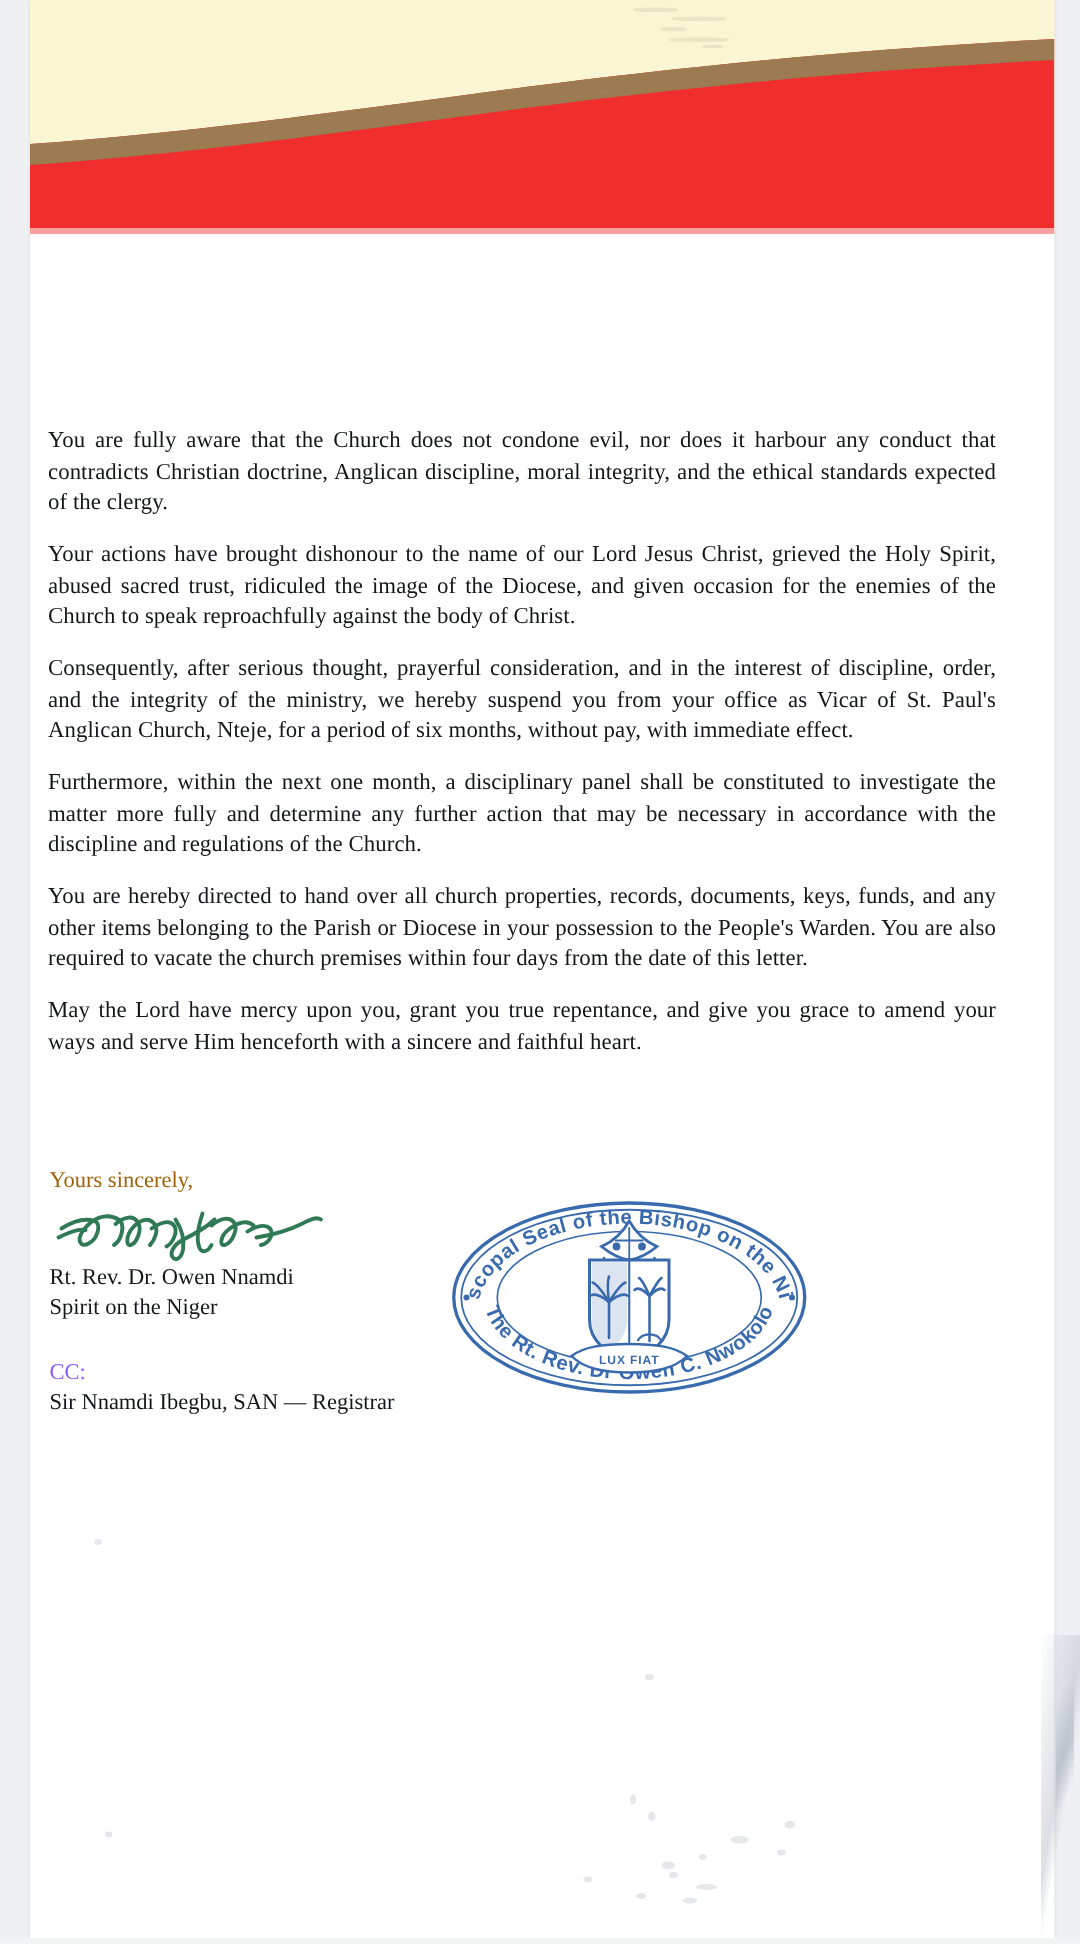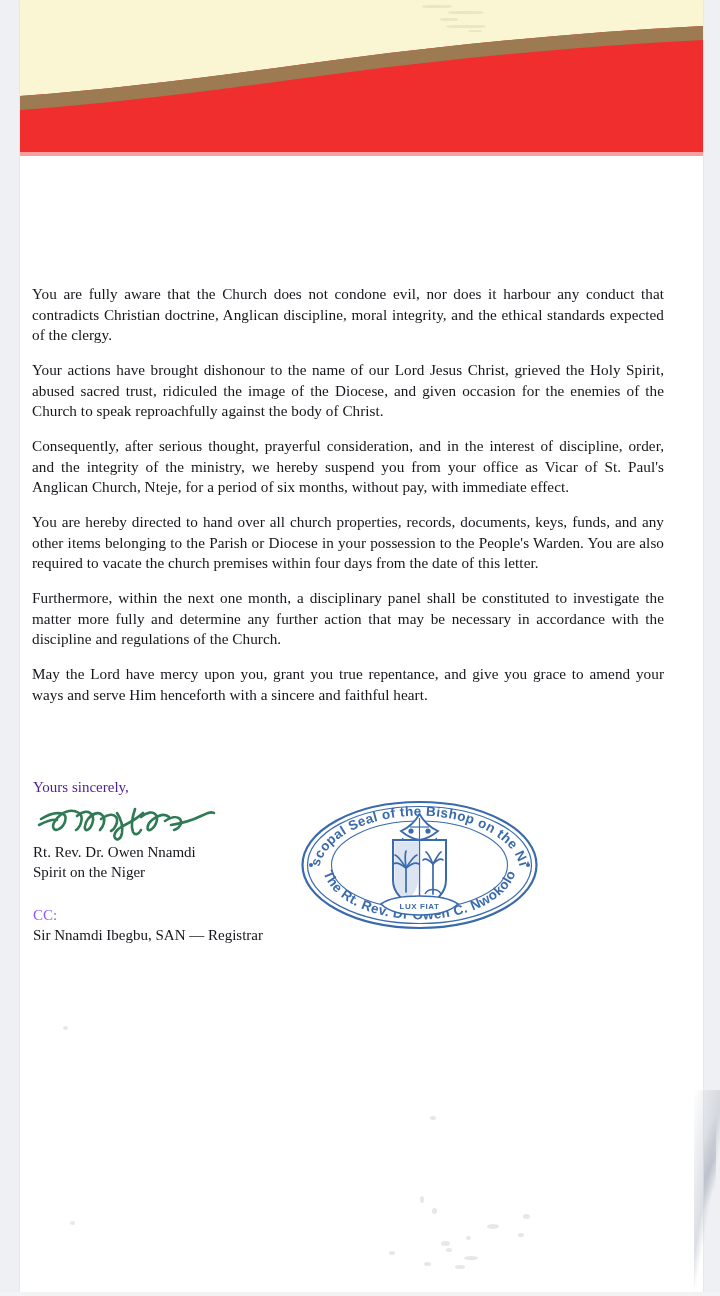--- a/index.html
+++ b/index.html
@@ -93,21 +93,21 @@
   
   .closing-block {
     position: absolute;
     left: 33px;
     top: 778px;
     width: 420px;
   }
   .closing-line {
     font-size: 15px;
     line-height: 19px;
-    color: #4c1d95;
+    color: #a16207;
     margin: 0;
   }
   .signature-wrap {
     height: 44px;
     margin-top: 2px;
     margin-left: 4px;
   }
   .signatory {
     font-size: 15px;
     line-height: 19.5px;
@@ -177,22 +177,22 @@
     <span class="speckle" style="left:420px; top:18px; width:18px; height:3px;"></span>
     <span class="speckle" style="left:426px; top:25px; width:40px; height:3px;"></span>
     <span class="speckle" style="left:448px; top:30px; width:14px; height:2px;"></span>
     <span class="speckle" style="left:380px; top:60px; width:10px; height:2px;"></span>
   </div>
 
   <div class="letter-body">
     <p class="para">You are fully aware that the Church does not condone evil, nor does it harbour any conduct that contradicts Christian doctrine, Anglican discipline, moral integrity, and the ethical standards expected of the clergy.</p>
     <p class="para">Your actions have brought dishonour to the name of our Lord Jesus Christ, grieved the Holy Spirit, abused sacred trust, ridiculed the image of the Diocese, and given occasion for the enemies of the Church to speak reproachfully against the body of Christ.</p>
     <p class="para">Consequently, after serious thought, prayerful consideration, and in the interest of discipline, order, and the integrity of the ministry, we hereby suspend you from your office as Vicar of St. Paul's Anglican Church, Nteje, for a period of six months, without pay, with immediate effect.</p>
+    <p class="para">Furthermore, within the next one month, a disciplinary panel shall be constituted to investigate the matter more fully and determine any further action that may be necessary in accordance with the discipline and regulations of the Church.</p>
     <p class="para">You are hereby directed to hand over all church properties, records, documents, keys, funds, and any other items belonging to the Parish or Diocese in your possession to the People's Warden. You are also required to vacate the church premises within four days from the date of this letter.</p>
-    <p class="para">Furthermore, within the next one month, a disciplinary panel shall be constituted to investigate the matter more fully and determine any further action that may be necessary in accordance with the discipline and regulations of the Church.</p>
     <p class="para">May the Lord have mercy upon you, grant you true repentance, and give you grace to amend your ways and serve Him henceforth with a sincere and faithful heart.</p>
   </div>
 
   <div class="closing-block">
     <p class="closing-line">Yours sincerely,</p>
 
     <div class="signature-wrap">
       <svg width="190" height="44" viewBox="0 0 190 44">
         <g fill="none" stroke="#2f7a55" stroke-width="2.6" stroke-linecap="round" stroke-linejoin="round">
           <path d="M4,20 C12,15 20,13 26,15 C31,17 28,27 22,30 C17,33 14,28 18,22 C24,13 34,9 42,14 C47,17 44,28 39,31"></path>

